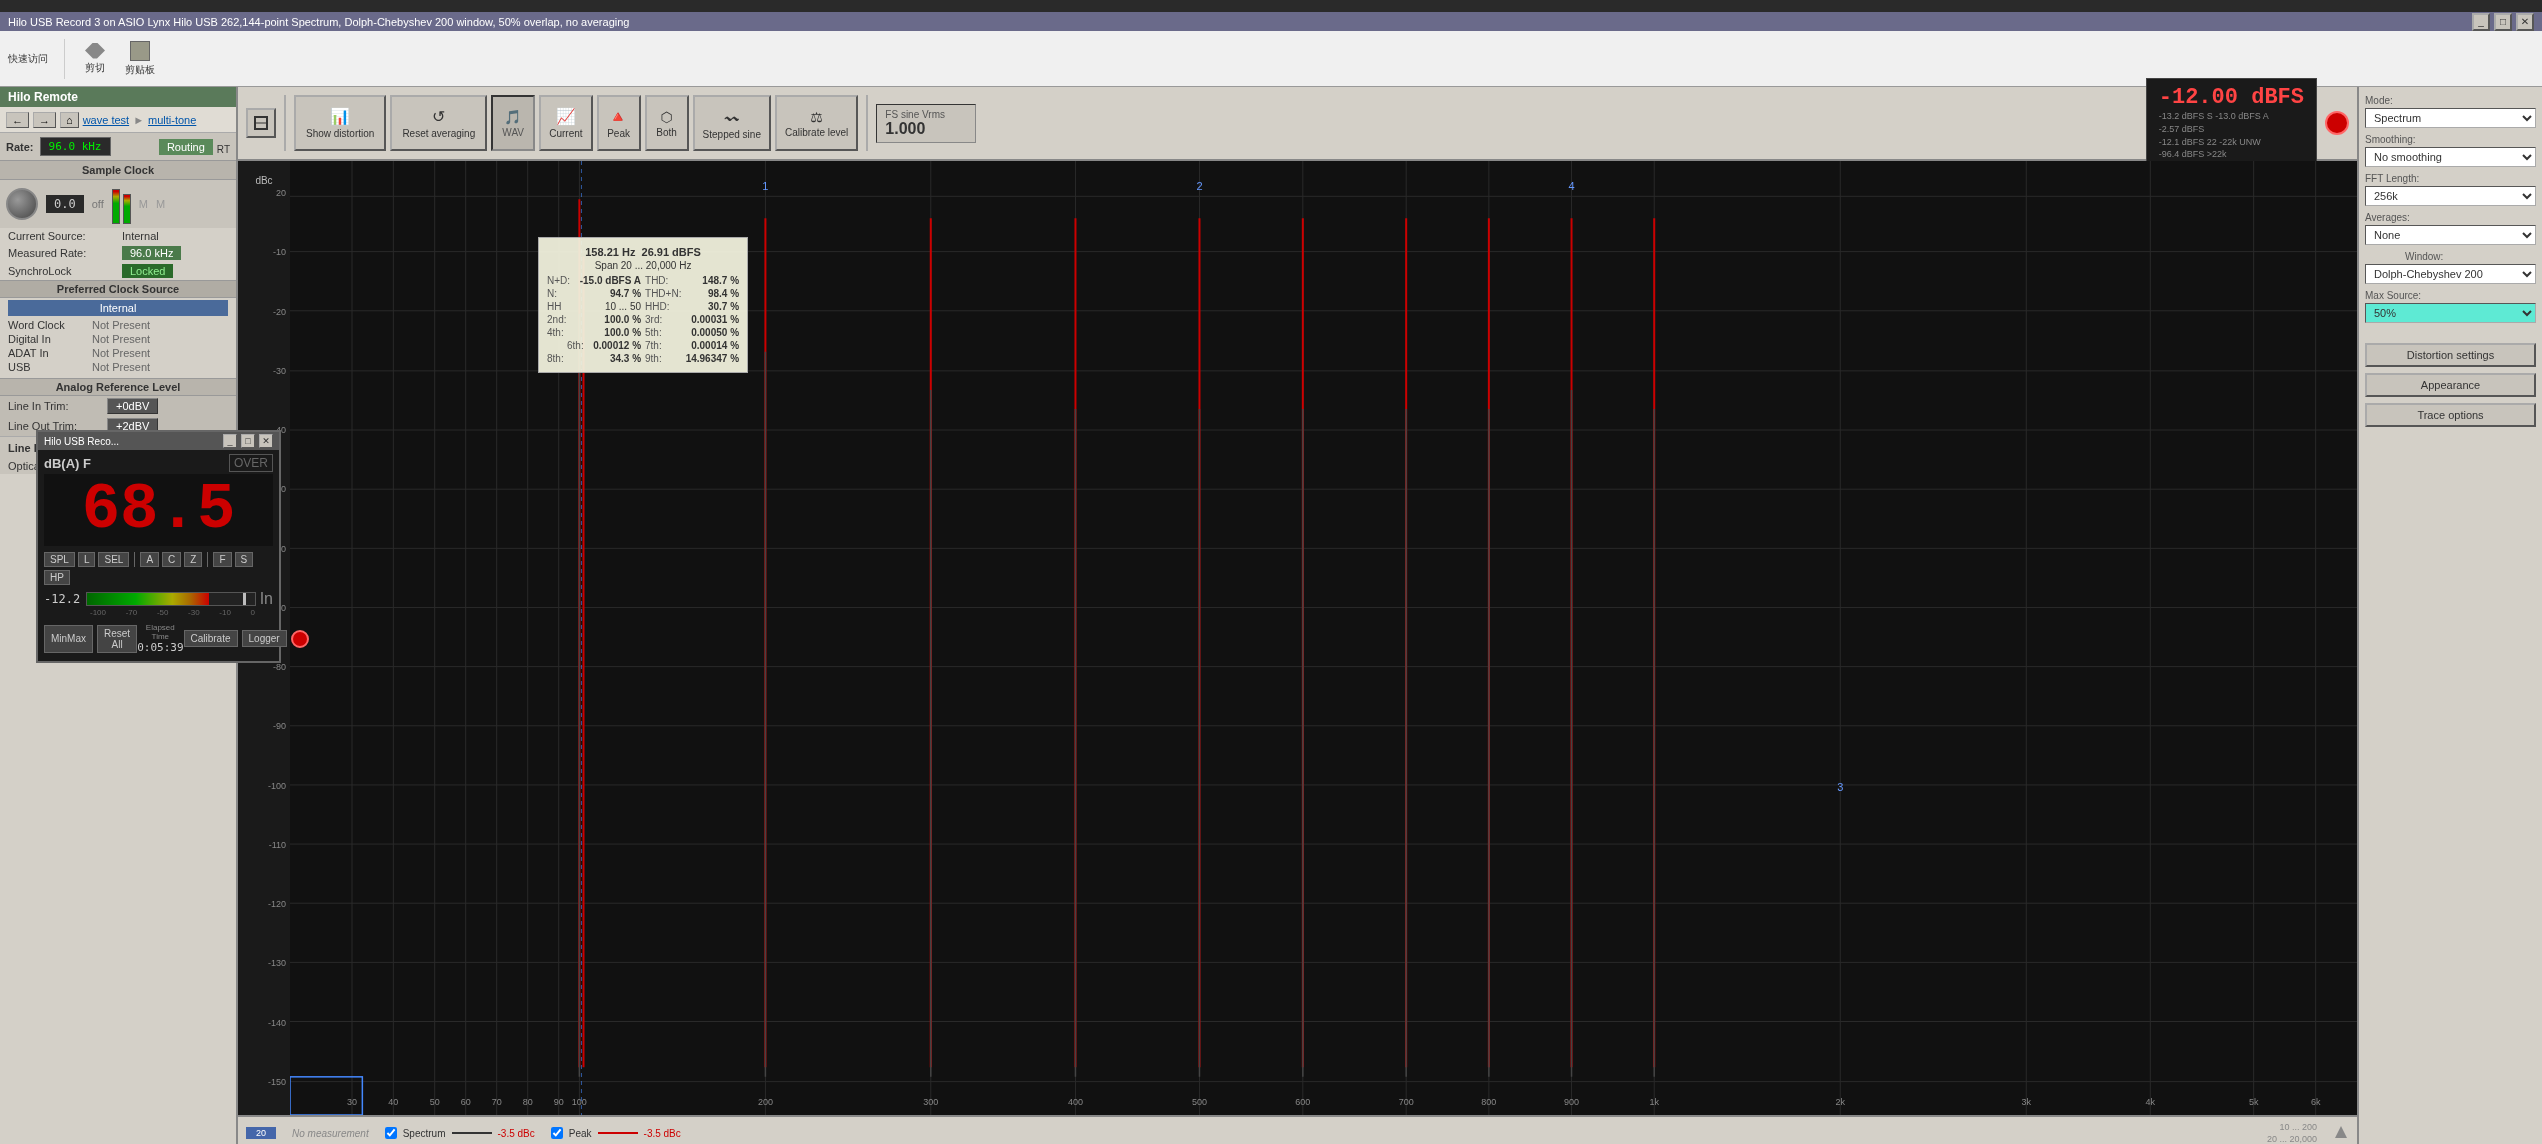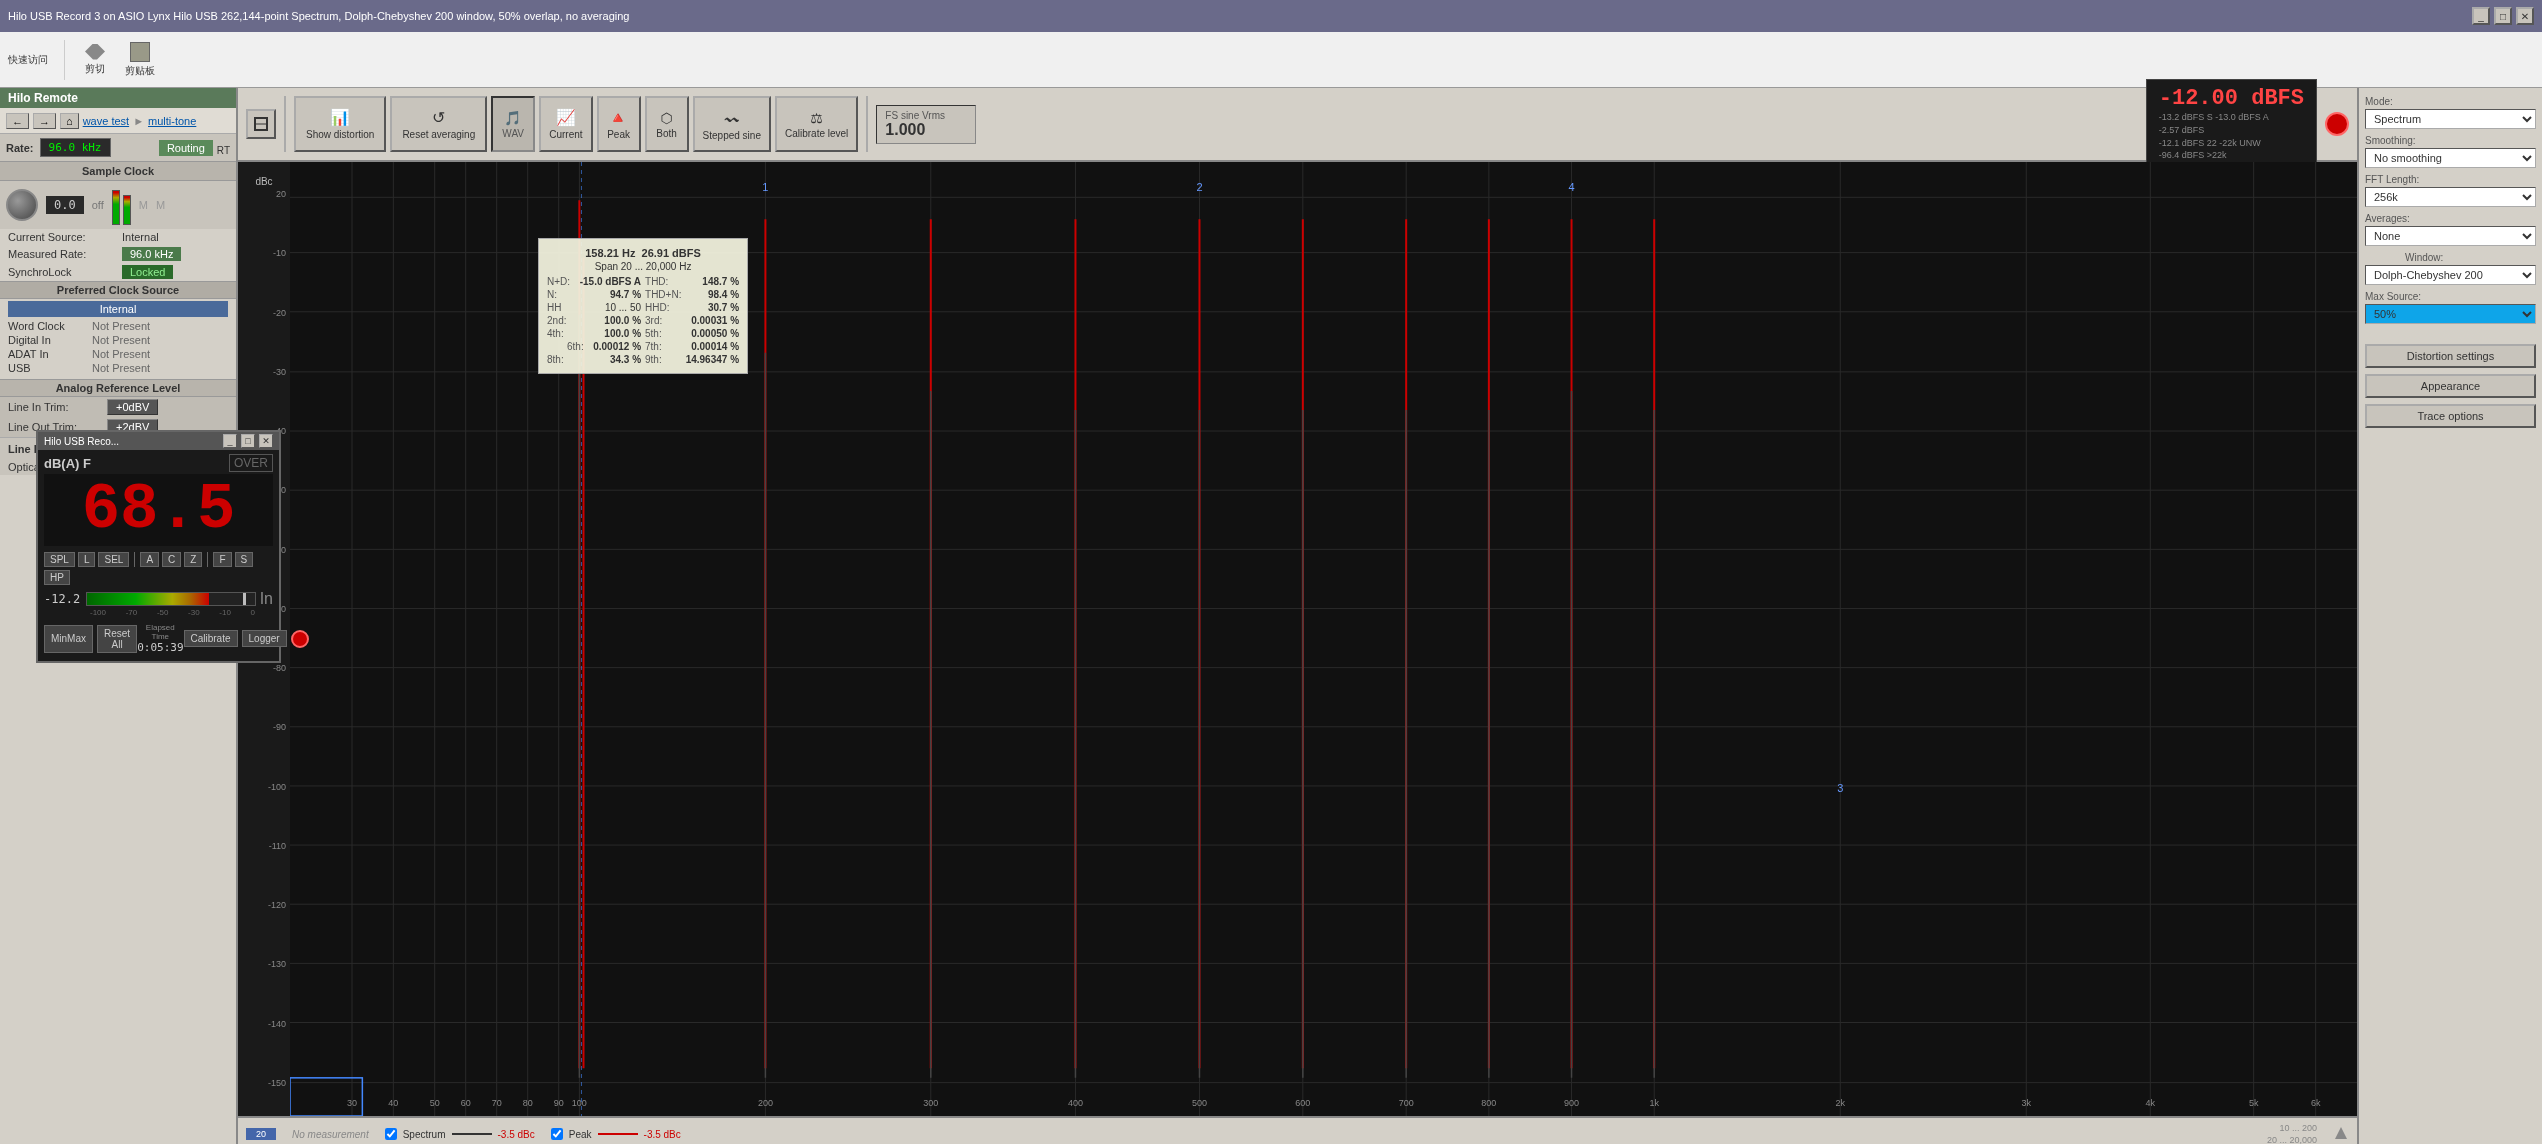--- a/index.html
+++ b/index.html
@@ -6,21 +6,21 @@
     body { background: #2a2a2a; font-family: 'Arial', sans-serif; font-size: 11px; color: #ccc; overflow: hidden; width: 2542px; height: 1144px; }
 
     
     .taskbar { background: #f0f0f0; height: 56px; display: flex; align-items: center; padding: 0 8px; gap: 12px; border-bottom: 1px solid #999; }
 
     .main-content { display: flex; flex: 1; height: calc(1144px - 56px - 26px); }
   </style>
 </head>
 <body>
 
-<div style="background:#6a6a8a; color:white; height:32px; display:flex; align-items:center; padding:0 8px; justify-content:space-between; font-size:11px;">
+<div style="background:#6a6a8a; color:white; height:19px; display:flex; align-items:center; padding:0 8px; justify-content:space-between; font-size:11px;margin-top:12px;">
   <div style="flex:1; font-size:11px;">Hilo USB Record 3 on ASIO Lynx Hilo USB 262,144-point Spectrum, Dolph-Chebyshev 200 window, 50% overlap, no averaging</div>
   <div style="display:flex; gap:4px;">
     <div style="width:18px; height:18px; background:#c8c4bc; border:2px outset #aaa; display:flex; align-items:center; justify-content:center; cursor:pointer; color:#333; font-size:10px;">_</div>
     <div style="width:18px; height:18px; background:#c8c4bc; border:2px outset #aaa; display:flex; align-items:center; justify-content:center; cursor:pointer; color:#333; font-size:10px;">□</div>
     <div style="width:18px; height:18px; background:#c8c4bc; border:2px outset #aaa; display:flex; align-items:center; justify-content:center; cursor:pointer; color:#333; font-size:10px;">✕</div>
   </div>
 </div>
 
 <div class="taskbar">
   <div style="display:flex; flex-direction:column; align-items:center; font-size:10px; color:#333; cursor:pointer;">
@@ -509,21 +509,21 @@
 
     <div style="display:flex; flex-direction:column; gap:2px;">
       <span style="font-size:10px; color:#555;margin-left:40px;">Window:</span>
       <select style="background:white; border:1px inset #aaa; padding:2px 4px; font-size:11px; color:#333; width:100%;">
         <option value="Dolph-Chebyshev 200">Dolph-Chebyshev 200</option>
       </select>
     </div>
 
     <div style="display:flex; flex-direction:column; gap:2px;">
       <span style="font-size:10px; color:#555;">Max Source:</span>
-      <select style="background:#0ea5e9; border:1px inset #aaa; padding:2px 4px; font-size:11px; color:#333; width:100%;">
+      <select style="background:#5eead4; border:1px inset #aaa; padding:2px 4px; font-size:11px; color:#333; width:100%;">
         <option value="50%">50%</option>
       </select>
     </div>
 
     <div style="height:8px;"></div>
 
     <button style="background:#c8c4bc; border:2px outset #aaa; padding:4px 8px; font-size:11px; color:#333; cursor:pointer; width:100%; text-align:center;">Distortion settings</button>
     <button style="background:#c8c4bc; border:2px outset #aaa; padding:4px 8px; font-size:11px; color:#333; cursor:pointer; width:100%; text-align:center;">Appearance</button>
     <button style="background:#c8c4bc; border:2px outset #aaa; padding:4px 8px; font-size:11px; color:#333; cursor:pointer; width:100%; text-align:center;">Trace options</button>
 

